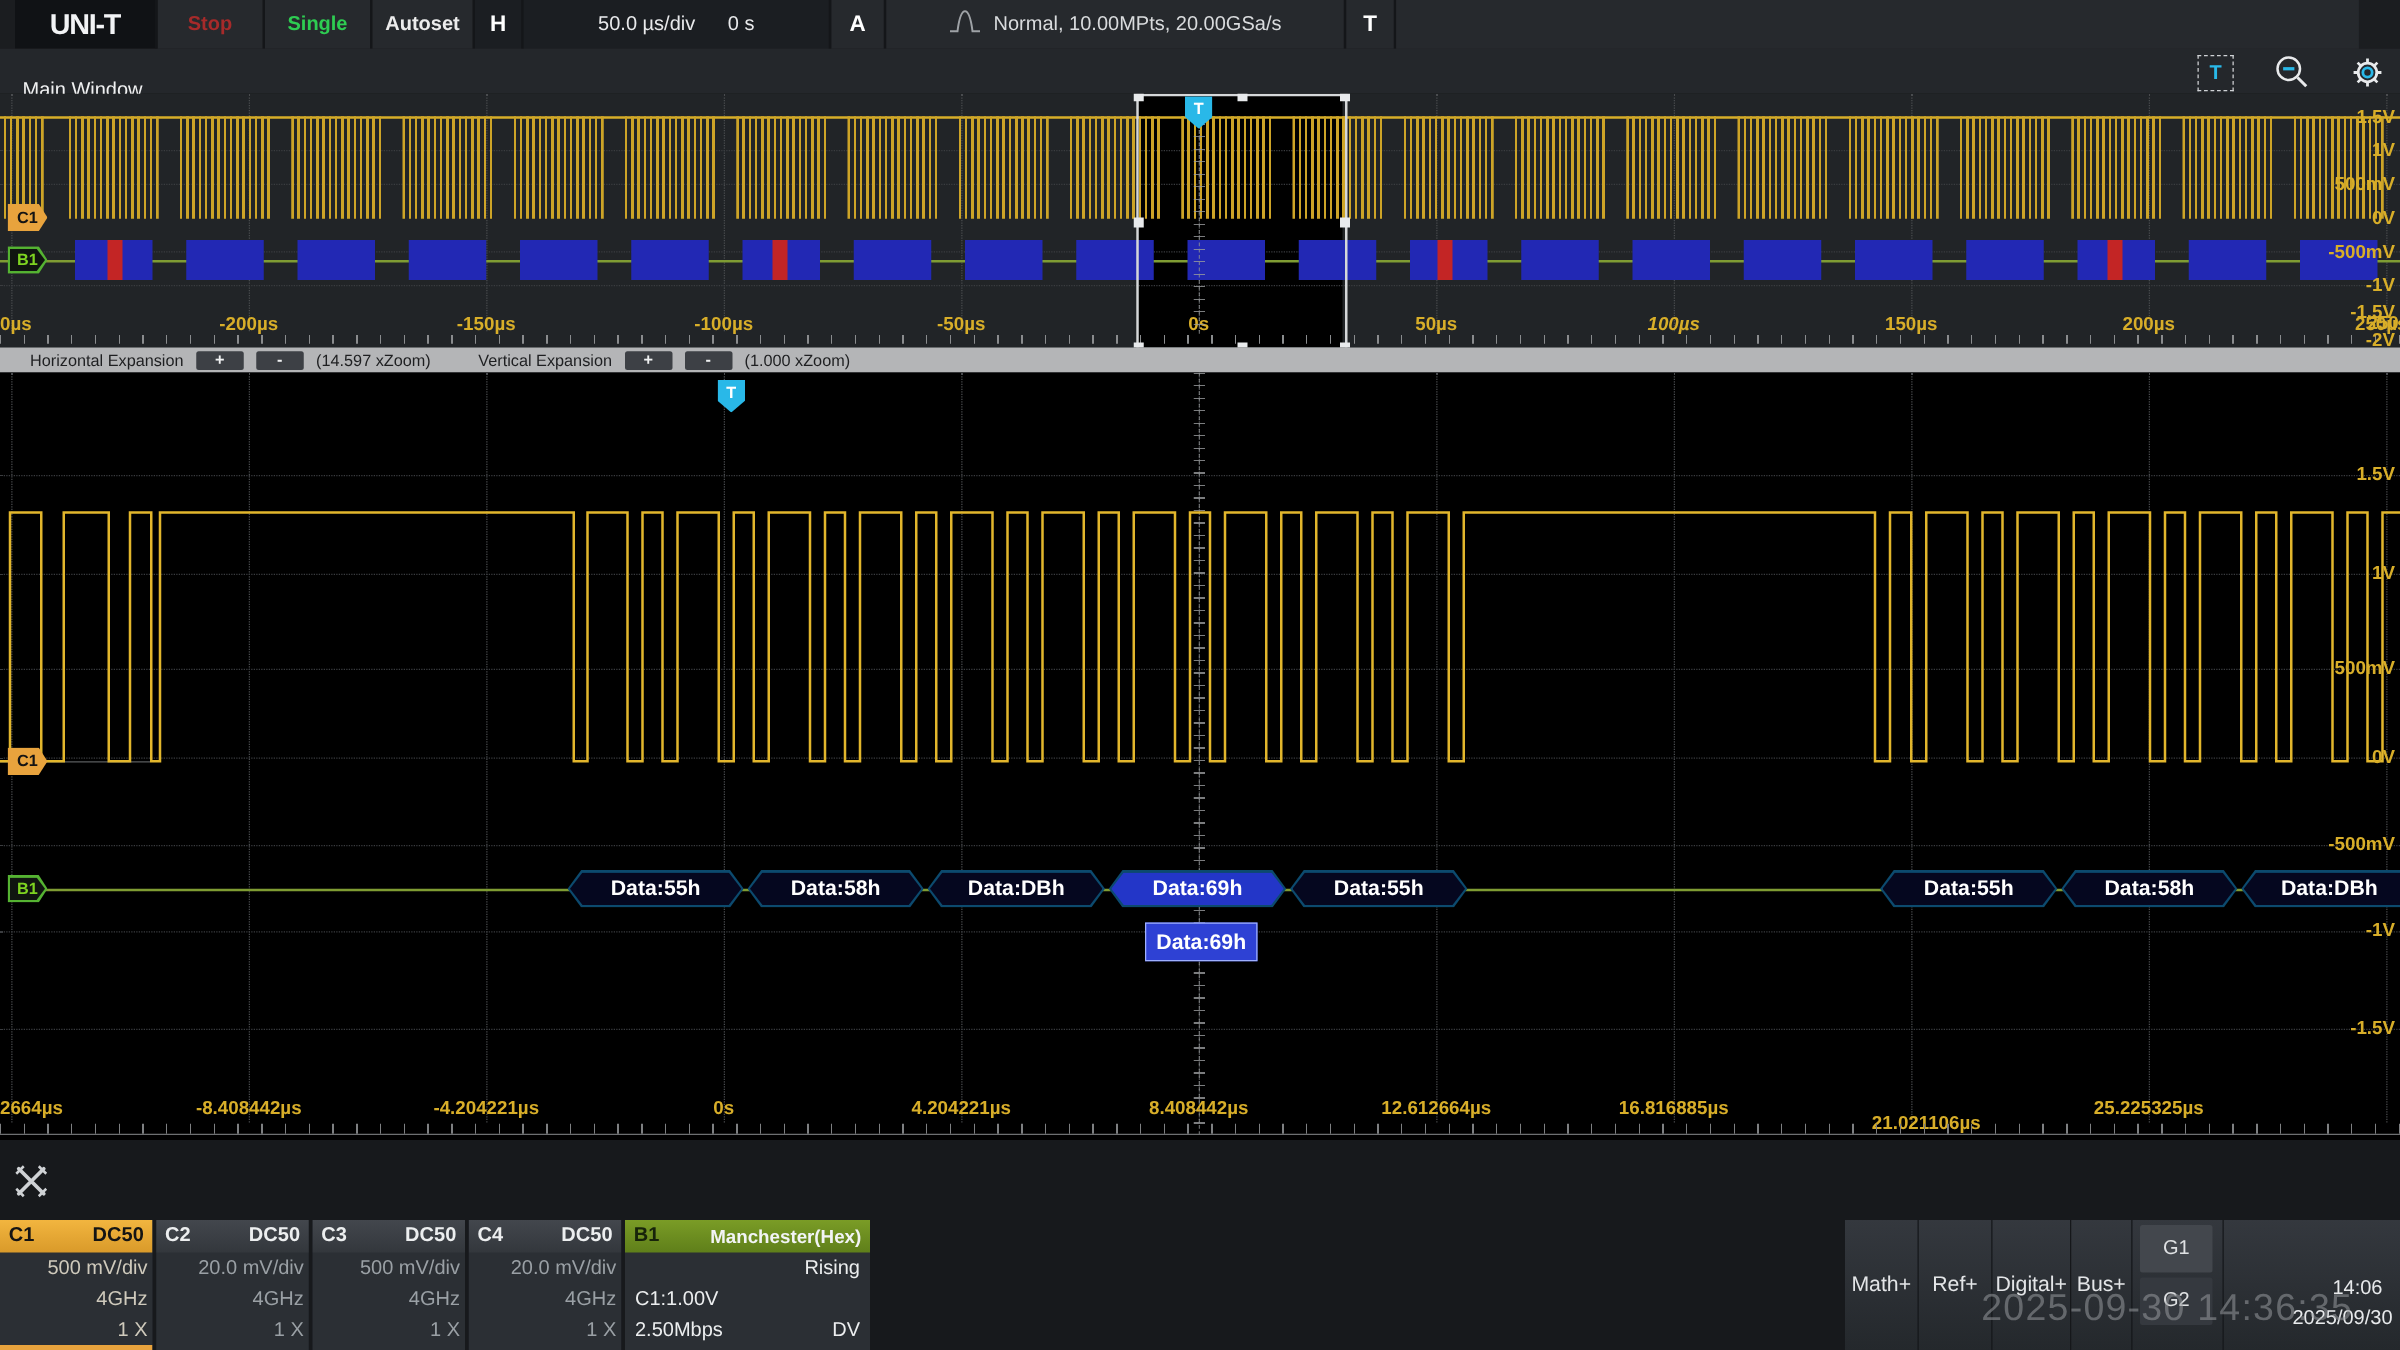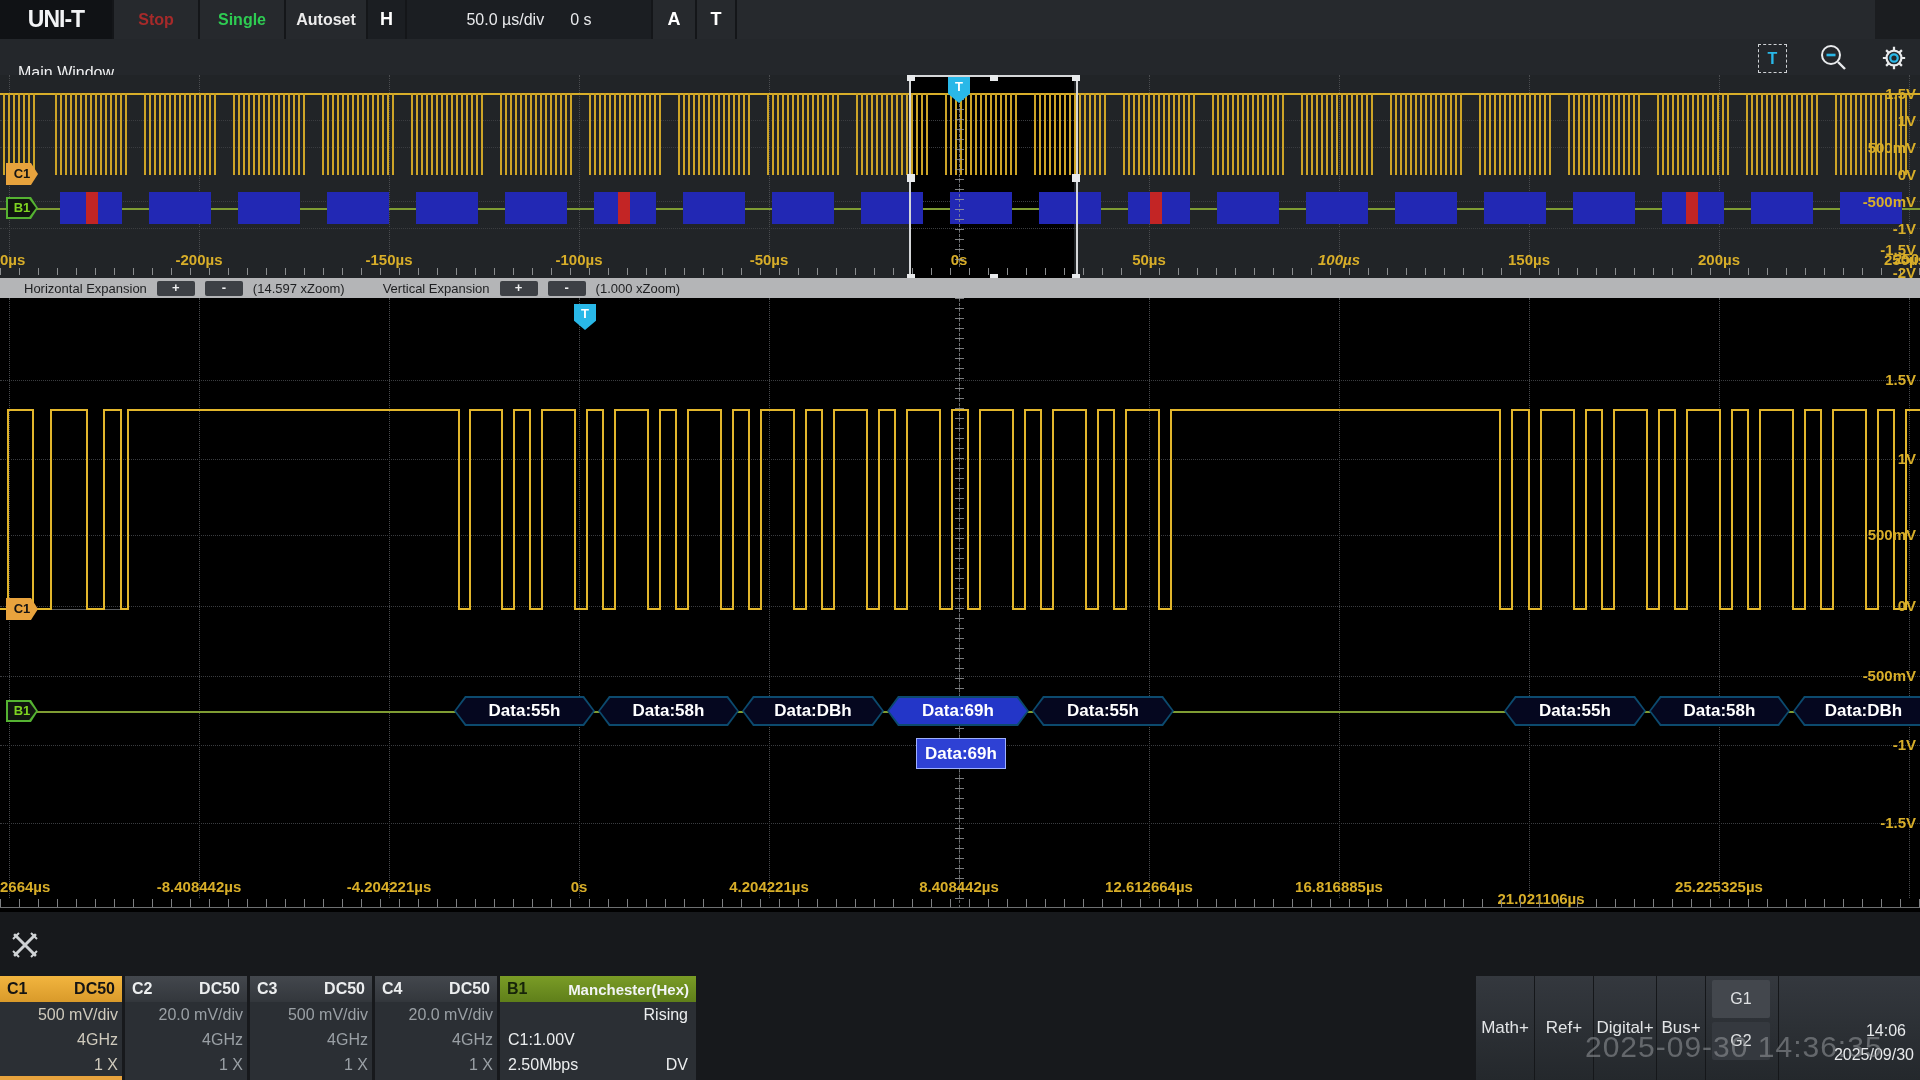--- a/index.html
+++ b/index.html
@@ -1,21 +1,21 @@
 <!DOCTYPE html>
 <html><head>
 <meta charset="utf-8">
 <style>
   html,body{margin:0;padding:0;background:#101214;}
   #app{position:relative;width:1920px;height:1080px;overflow:hidden;
        font-family:"Liberation Sans",sans-serif;background:#1b1d20;color:#e4e6e8;
        -webkit-font-smoothing:antialiased;}
   .abs{position:absolute;}
   
-  #toolbar{left:0;top:0;width:1875px;height:39px;background:#26292d;display:flex;align-items:stretch;}
+  #toolbar{left:12px;top:0;width:1875px;height:39px;background:#26292d;display:flex;align-items:stretch;}
   .tb-tile{display:flex;align-items:center;justify-content:center;border-right:2px solid #141619;
            font-size:16px;white-space:nowrap;cursor:default;}
   #logo{width:112px;background:#101215;color:#f2f3f5;font-weight:bold;font-size:23px;letter-spacing:-1px;}
   .tb-btn{font-weight:bold;}
   #tb-stop{width:84px;color:#a62a2a;}
   #tb-single{width:84px;color:#2ecc52;}
   #tb-autoset{width:80px;color:#ececec;}
   #tb-h{width:37px;color:#fff;font-weight:bold;background:#1b1e22;font-size:18px;}
   #tb-timebase{width:244px;gap:26px;background:#1b1e22;color:#e9eaec;}
   #tb-a{width:42px;color:#fff;font-weight:bold;font-size:18px;}
@@ -126,20 +126,26 @@
     <div id="logo" class="tb-tile">UNI-T</div>
     <div id="tb-stop" class="tb-tile tb-btn">Stop</div>
     <div id="tb-single" class="tb-tile tb-btn">Single</div>
     <div id="tb-autoset" class="tb-tile tb-btn">Autoset</div>
     <div id="tb-h" class="tb-tile">H</div>
     <div id="tb-timebase" class="tb-tile">
       <span>50.0 µs/div</span>
       <span>0 s</span>
     </div>
     <div id="tb-a" class="tb-tile">A</div>
+    <div id="tb-acq" class="tb-tile">
+      <span><svg width="26" height="24" viewBox="0 0 26 24">
+            <path d="M1 20 h6 q2 -16 6 -16 q4 0 6 16 h6" fill="none" stroke="#9ea2a6" stroke-width="1.6"></path>
+          </svg></span>
+      <span>Normal,  10.00MPts,  20.00GSa/s</span>
+    </div>
     <div id="tb-t" class="tb-tile">T</div>
     <div id="tb-icons">
       
       
       
       
       
       
       
       

